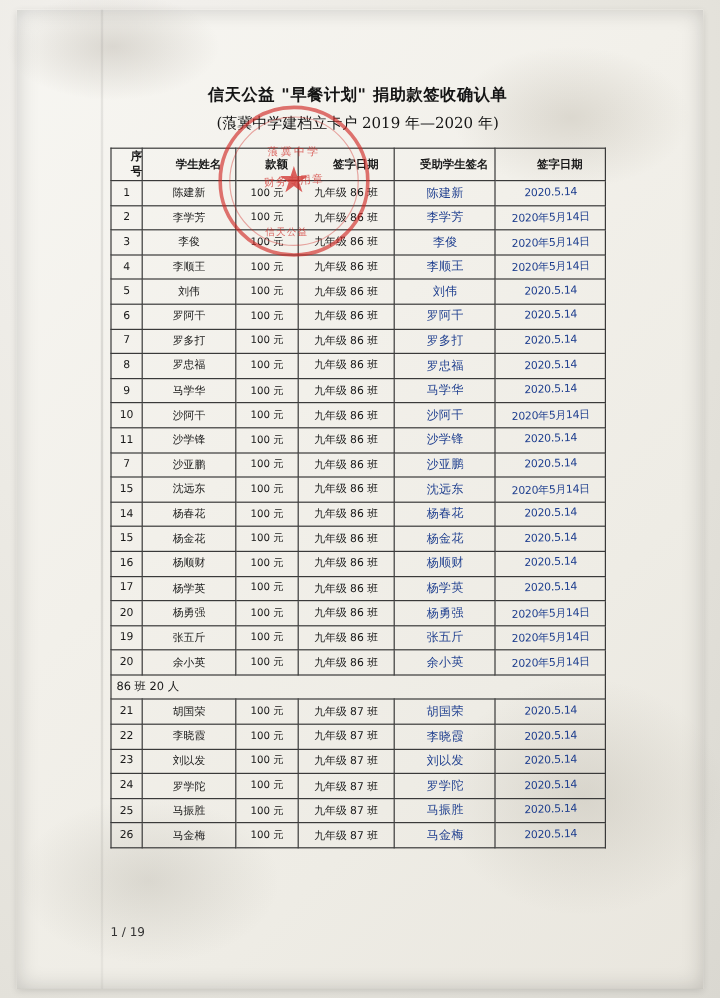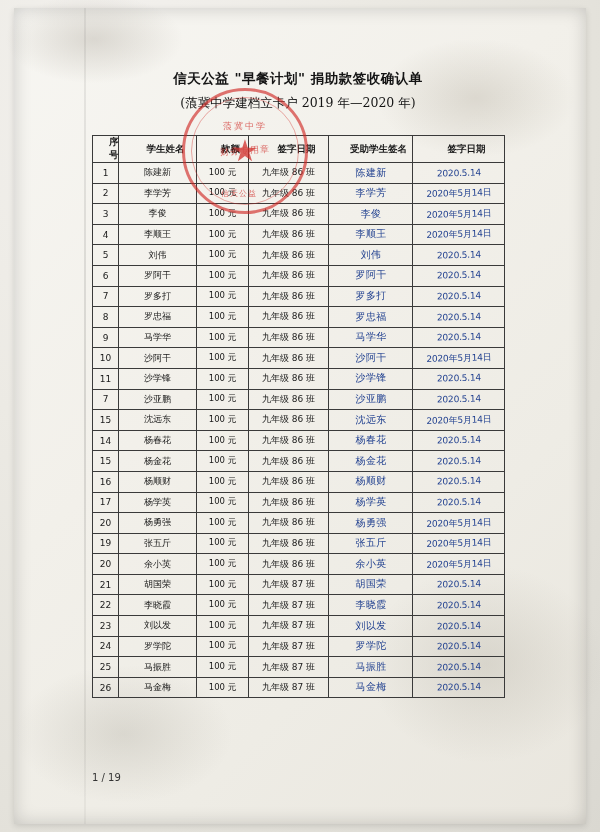--- a/index.html
+++ b/index.html
@@ -42,21 +42,21 @@
     font-weight:bold;
     font-size:13.5px;
     letter-spacing:.5px;
     margin-bottom:7px;
     color:#141414;
   }
   .subtitle{
     text-align:center;
     font-family:"DejaVu Serif", serif;
     font-size:12.5px;
-    margin-bottom:23px;
+    margin-bottom:11px;
     color:#141414;
   }
   .line3{
     text-align:center;
     font-family:"DejaVu Serif", serif;
     font-size:11.5px;
     margin-bottom:5px;
     color:#141414;
   }
   table{
@@ -334,20 +334,23 @@
             <td class="hw2">2020年5月14日</td>
           </tr>
           <tr>
             <td>20</td>
             <td>余小英</td>
             <td class="amount">100 元</td>
             <td>九年级 86 班</td>
             <td class="hw">余小英</td>
             <td class="hw2">2020年5月14日</td>
           </tr>
+          <tr class="sumrow">
+            <td colspan="6">86 班 20 人</td>
+          </tr>
           <tr>
             <td>21</td>
             <td>胡国荣</td>
             <td class="amount">100 元</td>
             <td>九年级 87 班</td>
             <td class="hw">胡国荣</td>
             <td class="hw2">2020.5.14</td>
           </tr>
           <tr>
             <td>22</td>

